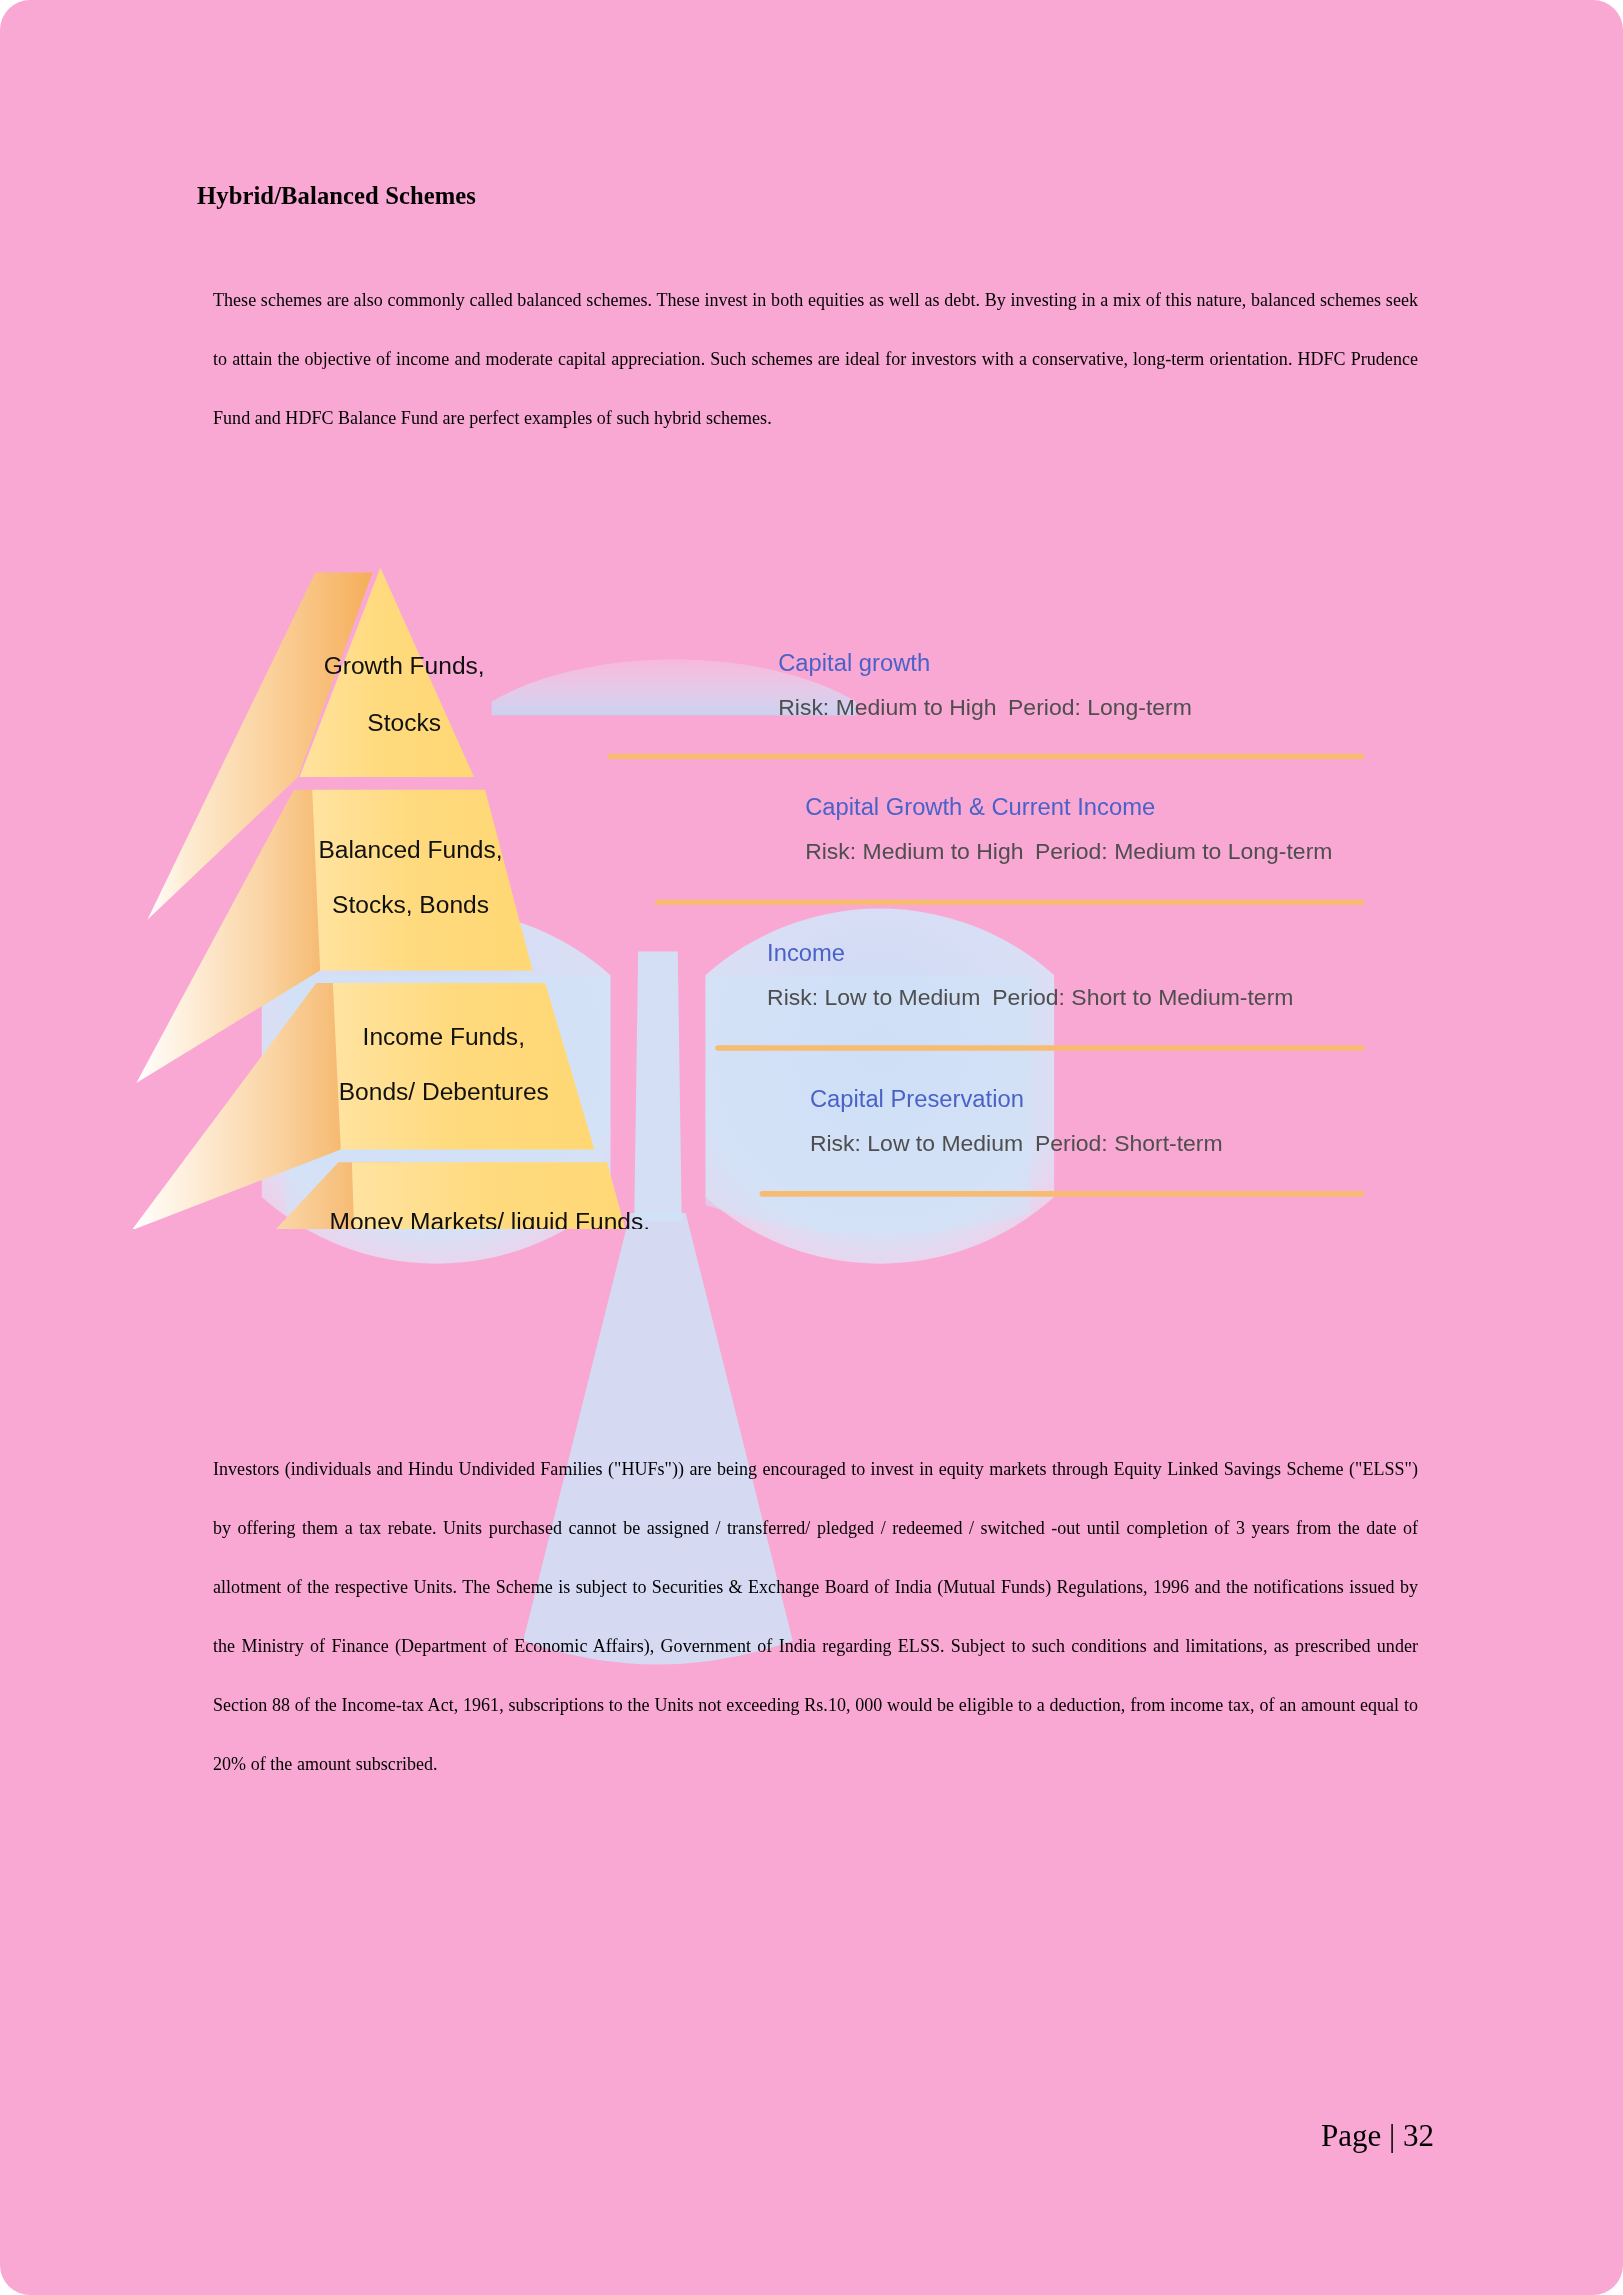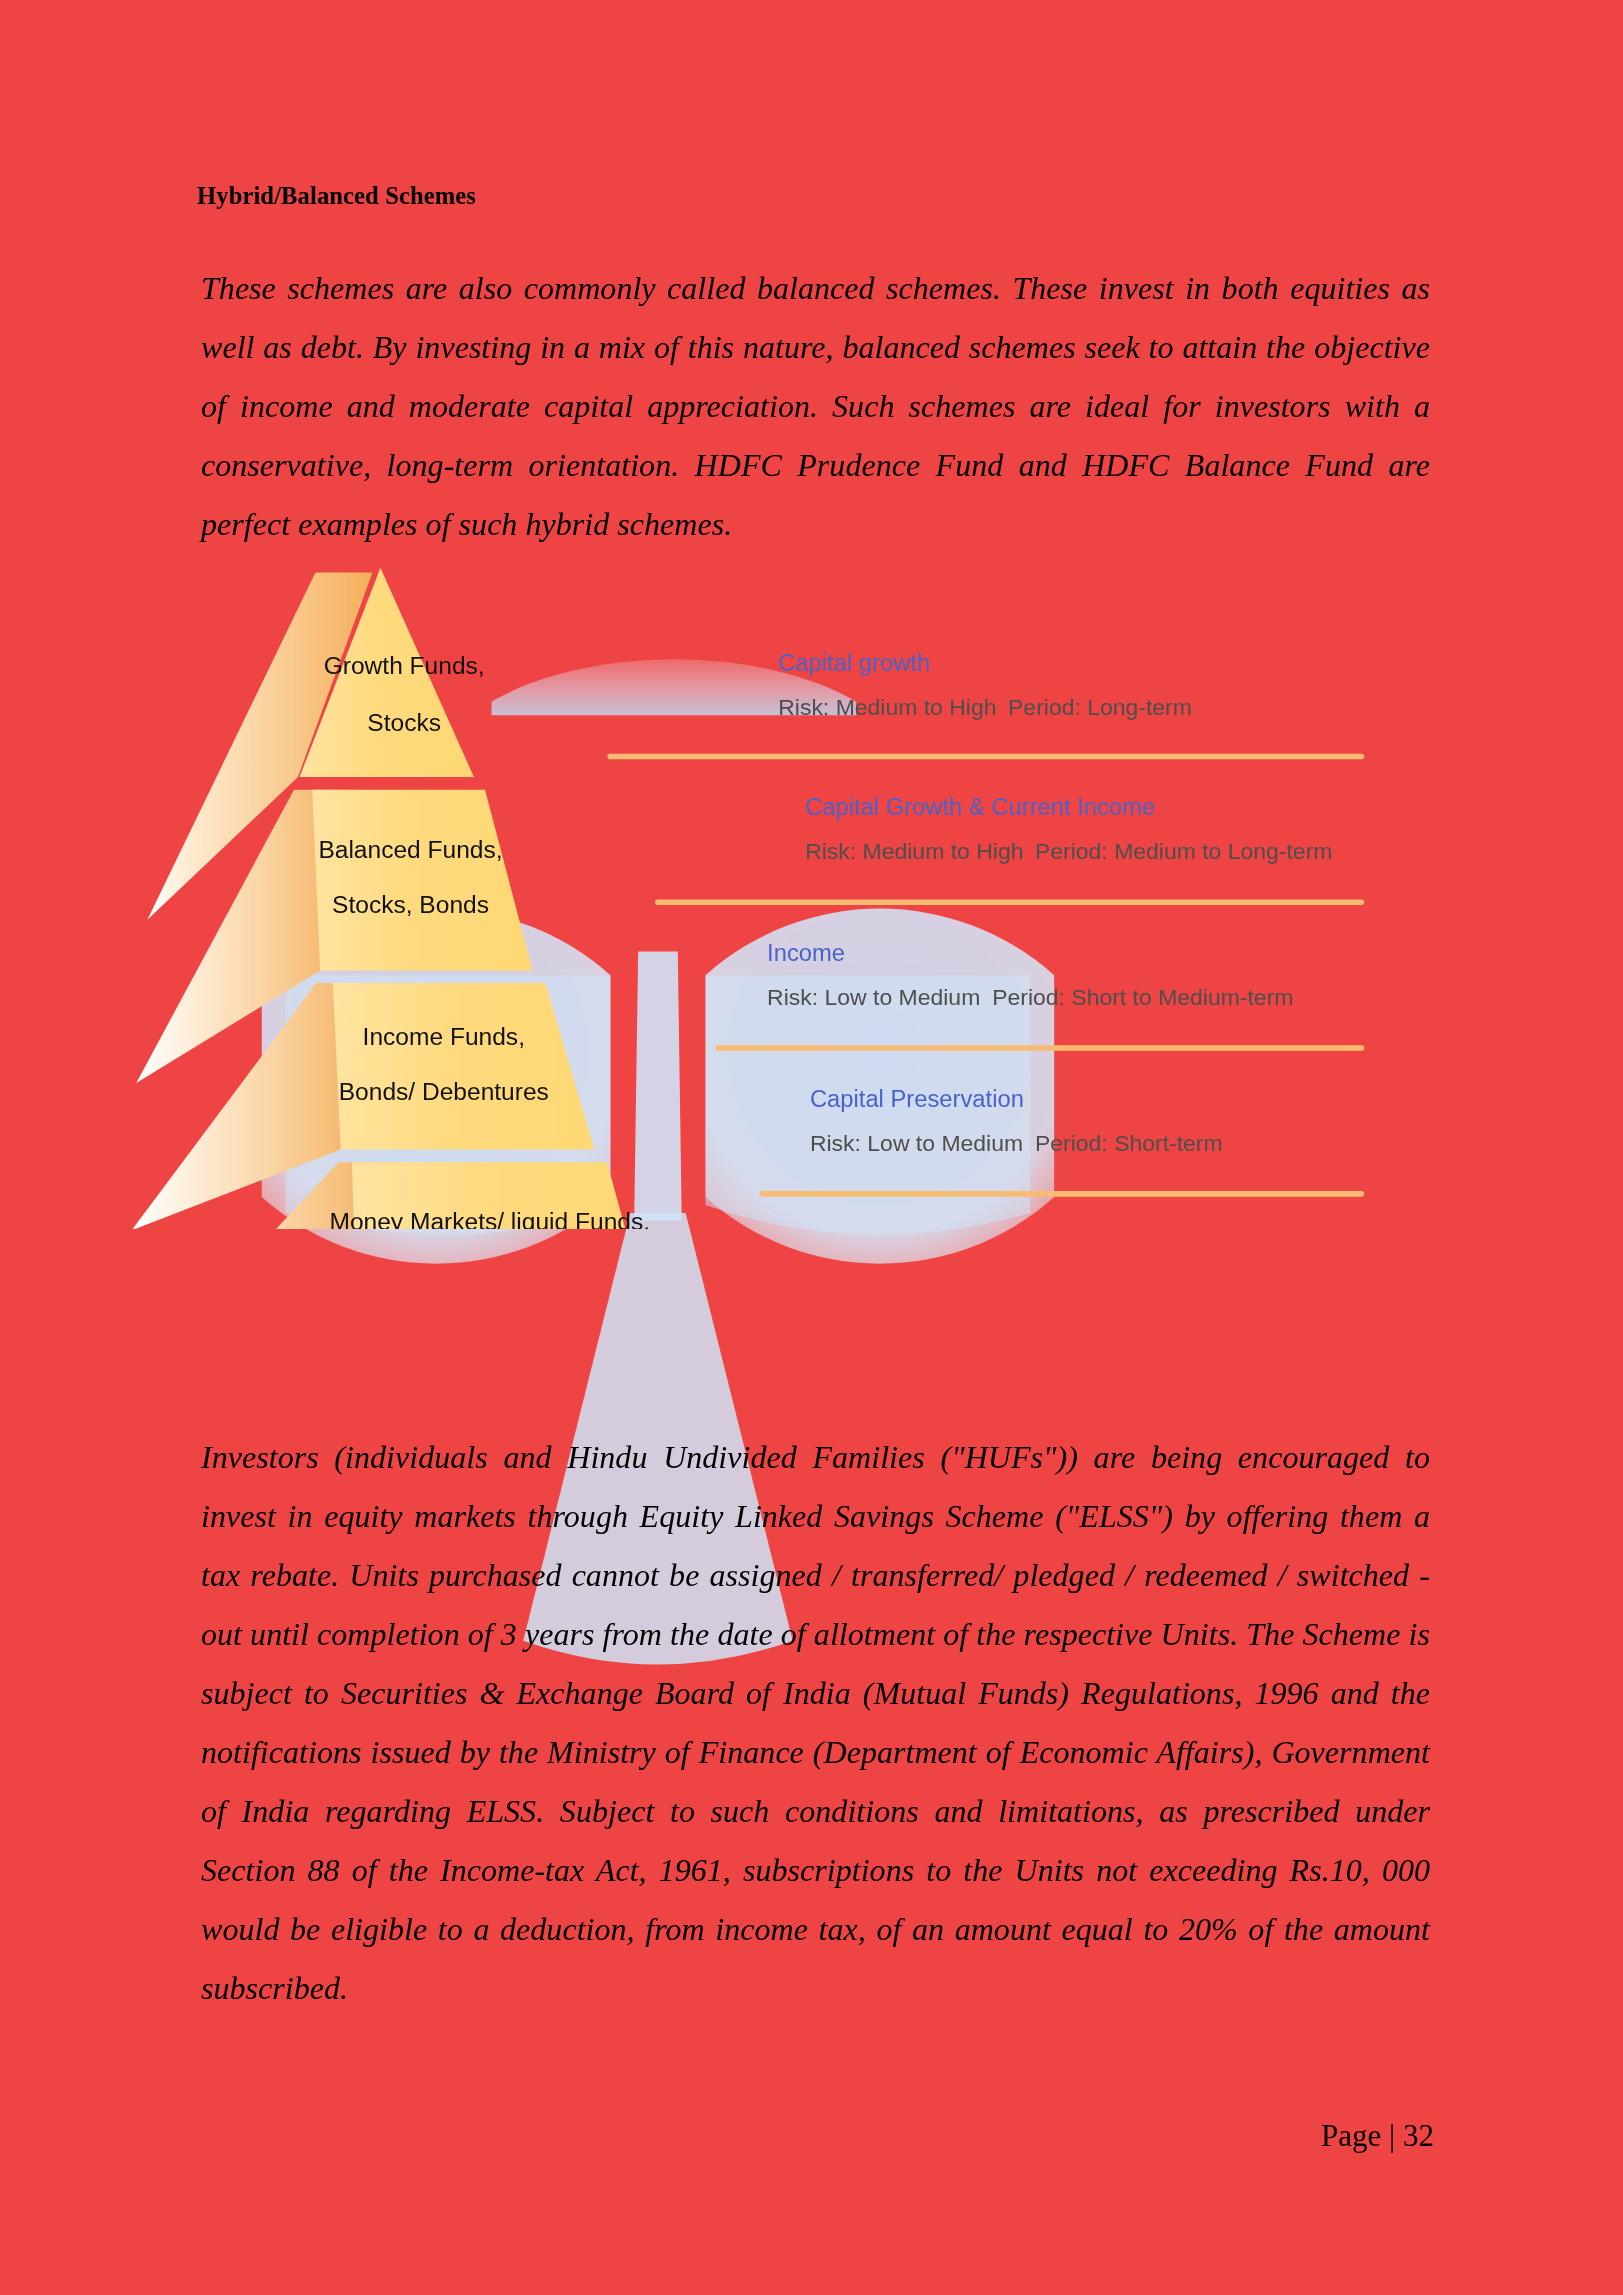--- a/index.html
+++ b/index.html
@@ -13,21 +13,22 @@
     position: relative;
     overflow: hidden;
     font-family: "Liberation Serif", "DejaVu Serif", serif;
     color: #000000;
   }
 
   
   #page {
     position: absolute;
     inset: 0;
-    background: #ef4444;
+    background: #f9a8d4;
+    border-radius: 30px;
   }
 
   
   #watermark {
     position: absolute;
     left: 238px;
     top: 531px;
     width: 832px;
     height: 1237px;
     z-index: 0;
@@ -47,27 +48,26 @@
     font-family: "Liberation Serif", "DejaVu Serif", serif;
     font-size: 24.6px;
     font-weight: bold;
     margin: 0;
     line-height: 1.2;
     letter-spacing: 0.1px;
   }
 
   p.body-text {
     font-family: "Liberation Serif", "DejaVu Serif", serif;
-    font-size: 32px;
+    font-size: 18px;
     line-height: 59px;
-    margin: 4px;
+    margin: 16px;
     text-align: justify;
     text-justify: inter-word;
     letter-spacing: 0.04px;
-    font-style: italic;
   }
 
   .italic-head {
     font-family: "Liberation Serif", "DejaVu Serif", serif;
     font-size: 24.6px;
     font-weight: bold;
     font-style: italic;
     margin: 0;
     line-height: 1.2;
   }

